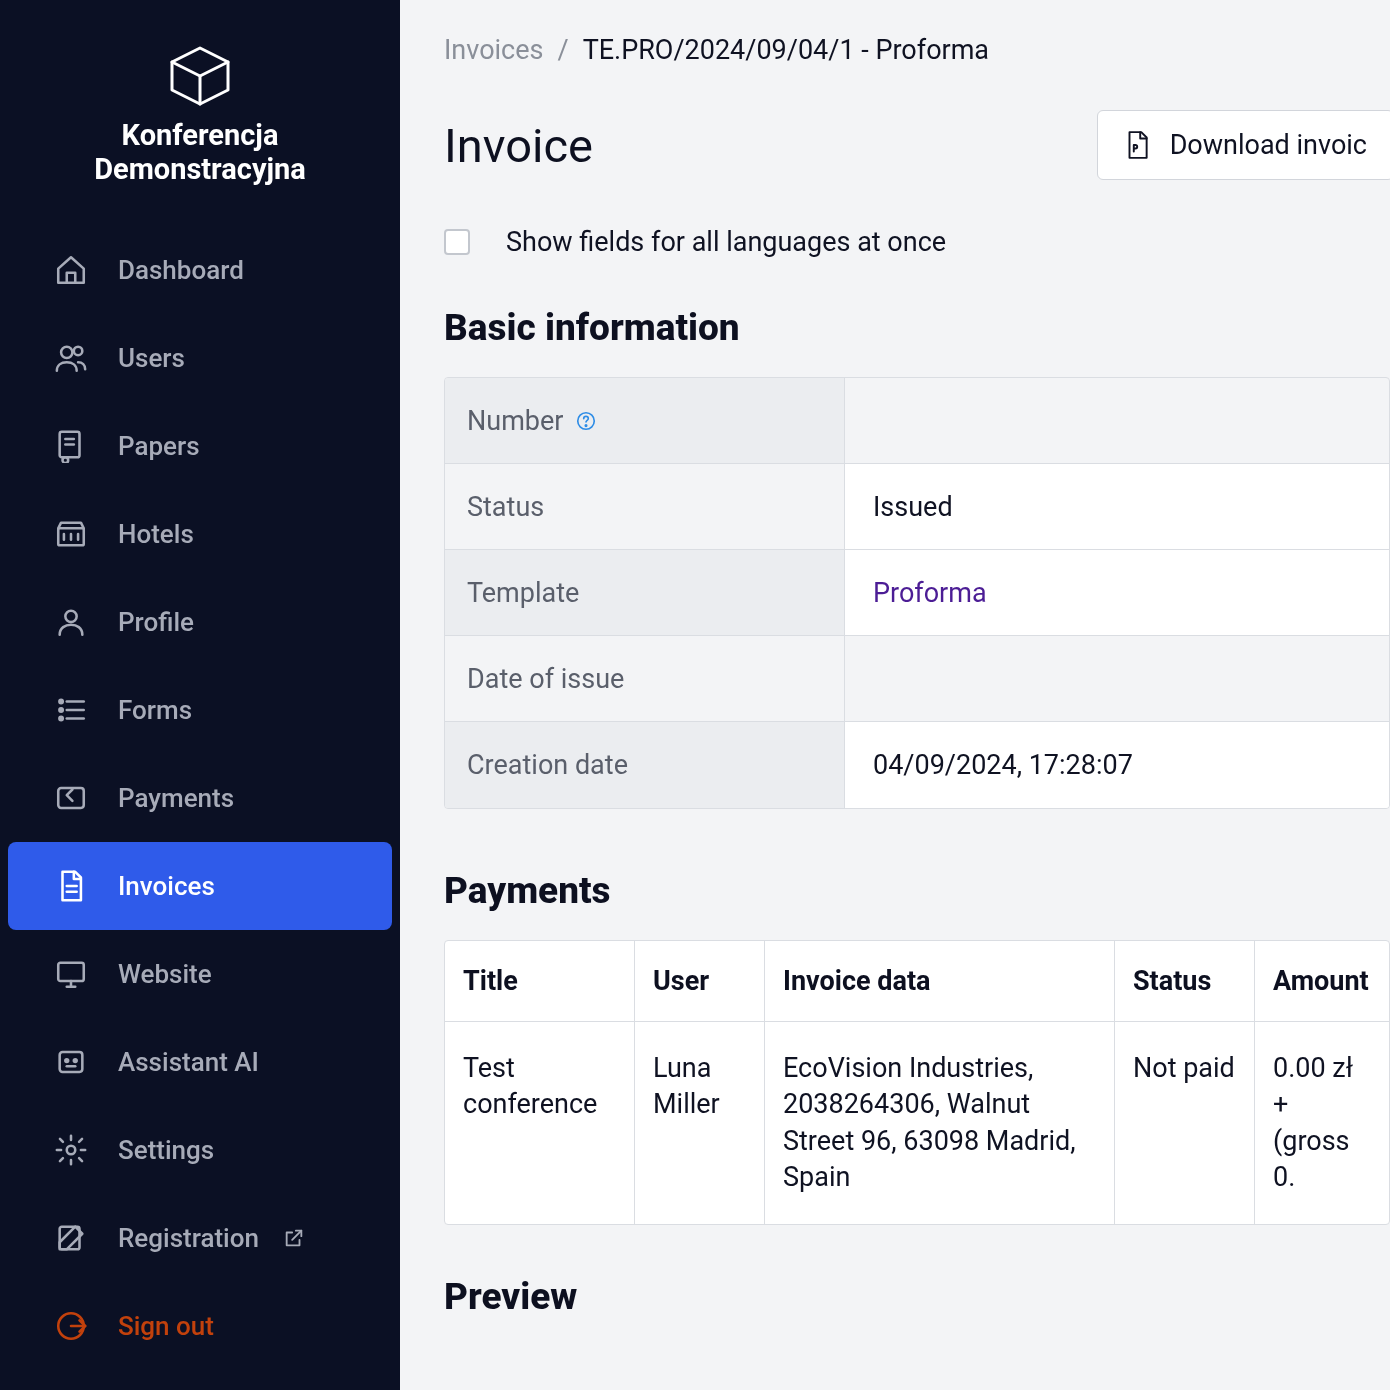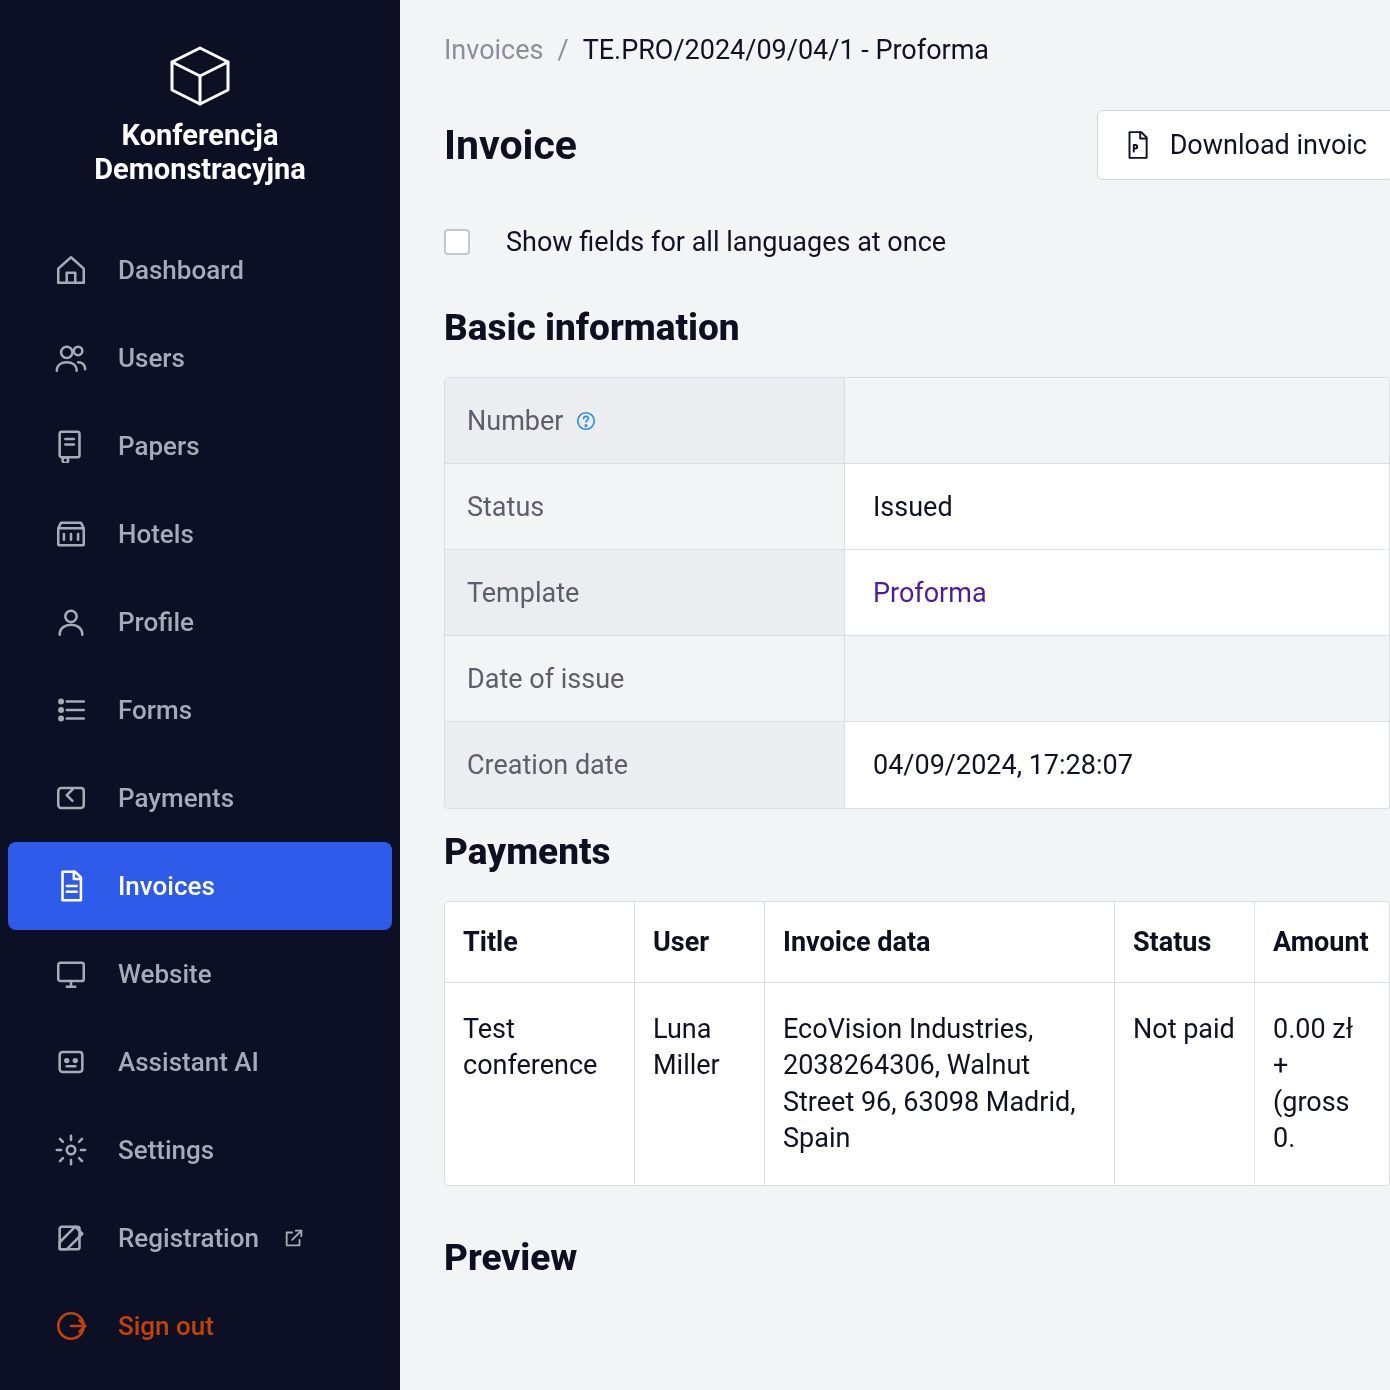--- a/index.html
+++ b/index.html
@@ -112,22 +112,22 @@
     .breadcrumbs .crumb-sep {
       color: #8a8f99;
     }
     .title-row {
       display: flex;
       align-items: center;
       justify-content: space-between;
       margin-bottom: 46px;
     }
     .page-title {
-      font-size: 41px;
-      font-weight: 700;
+      font-size: 47px;
+      font-weight: 400;
       color: #0d1020;
     }
     .download-btn {
       display: flex;
       align-items: center;
       gap: 20px;
       border: 1px solid #d2d5db;
       background: #ffffff;
       padding: 18px 26px;
       font-size: 27px;
@@ -158,21 +158,21 @@
     .section-heading {
       font-size: 37px;
       font-weight: 800;
       color: #0d1020;
       margin-bottom: 28px;
     }
 
     .info-table {
       border: 1px solid #dadde2;
       border-radius: 4px;
-      margin-bottom: 21px;
+      margin-bottom: 60px;
       width: 100%;
       overflow: hidden;
     }
     .info-row {
       display: flex;
       min-height: 86px;
       border-bottom: 1px solid #dadde2;
     }
     .info-row:last-child { border-bottom: none; }
     .info-label {

